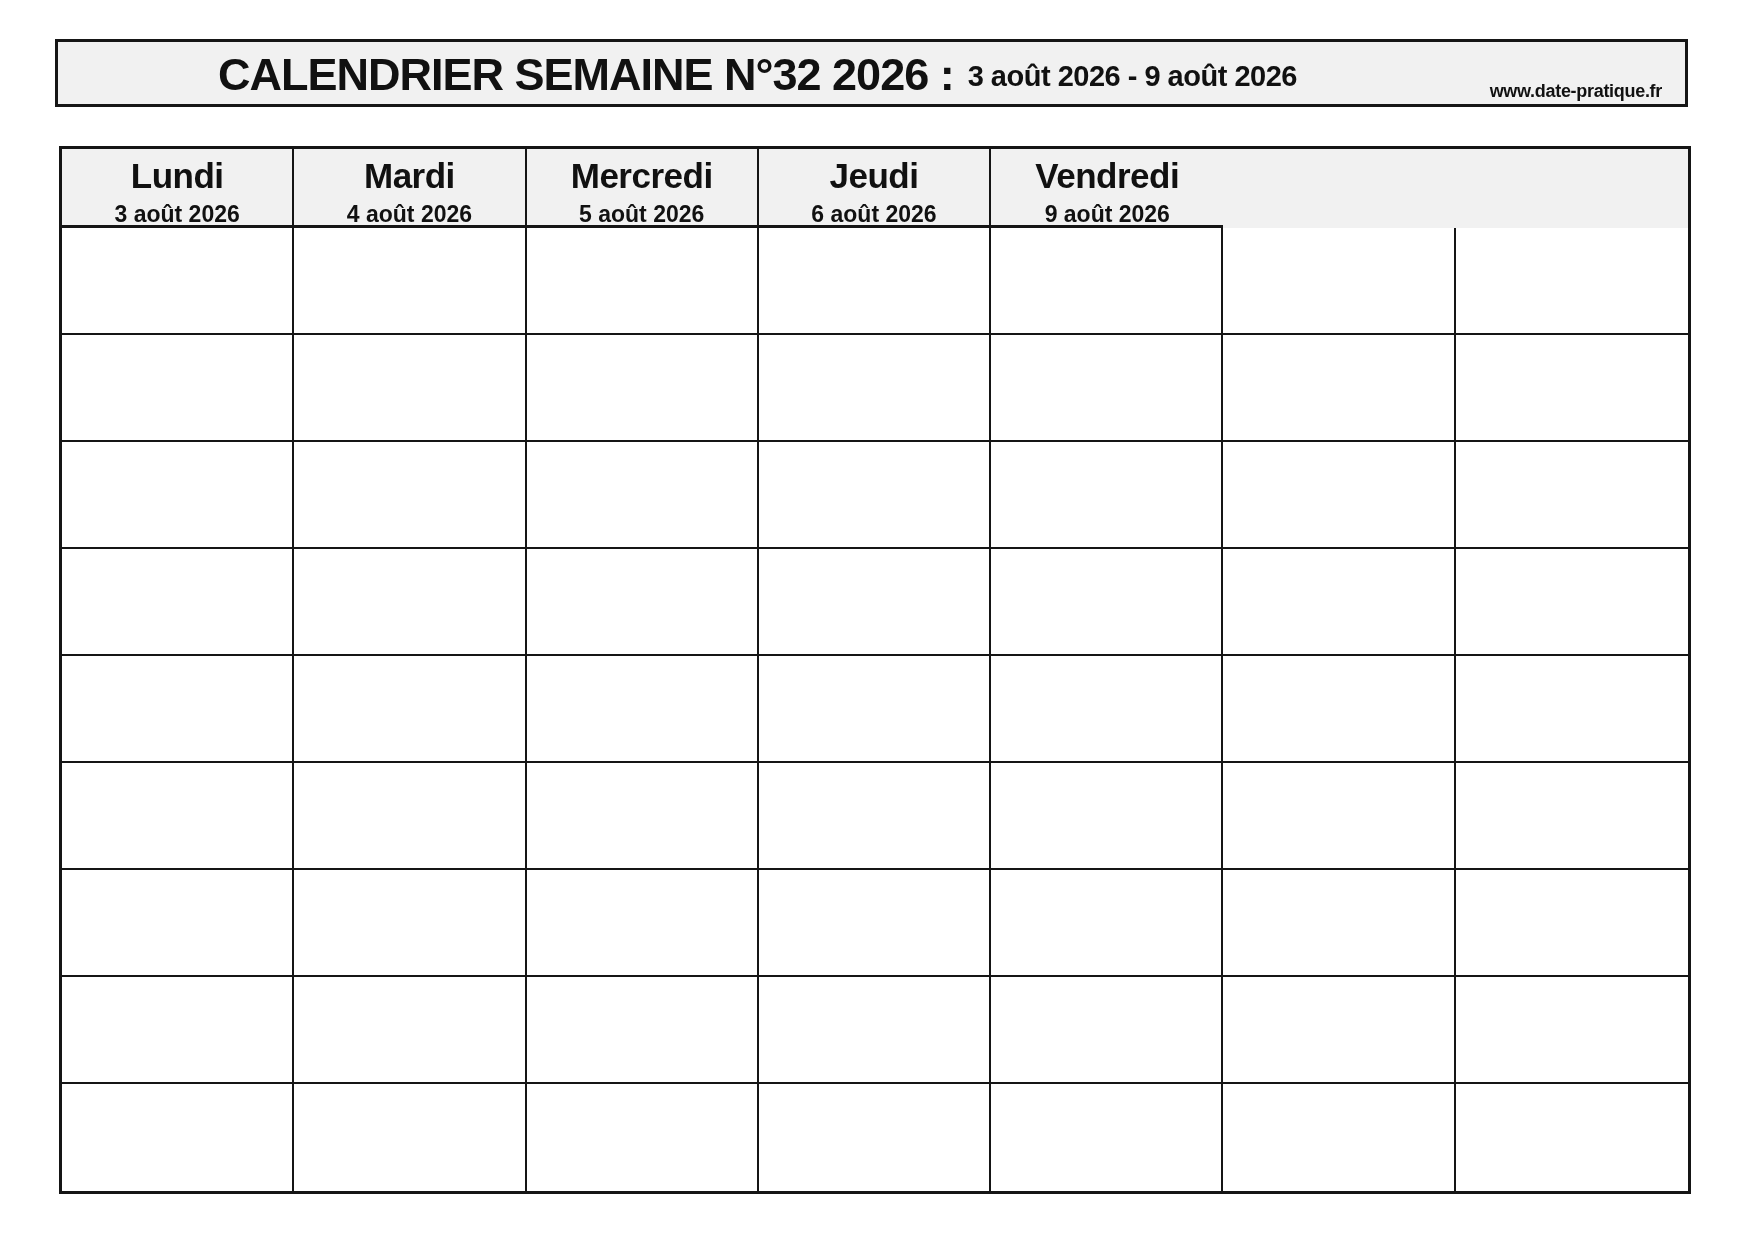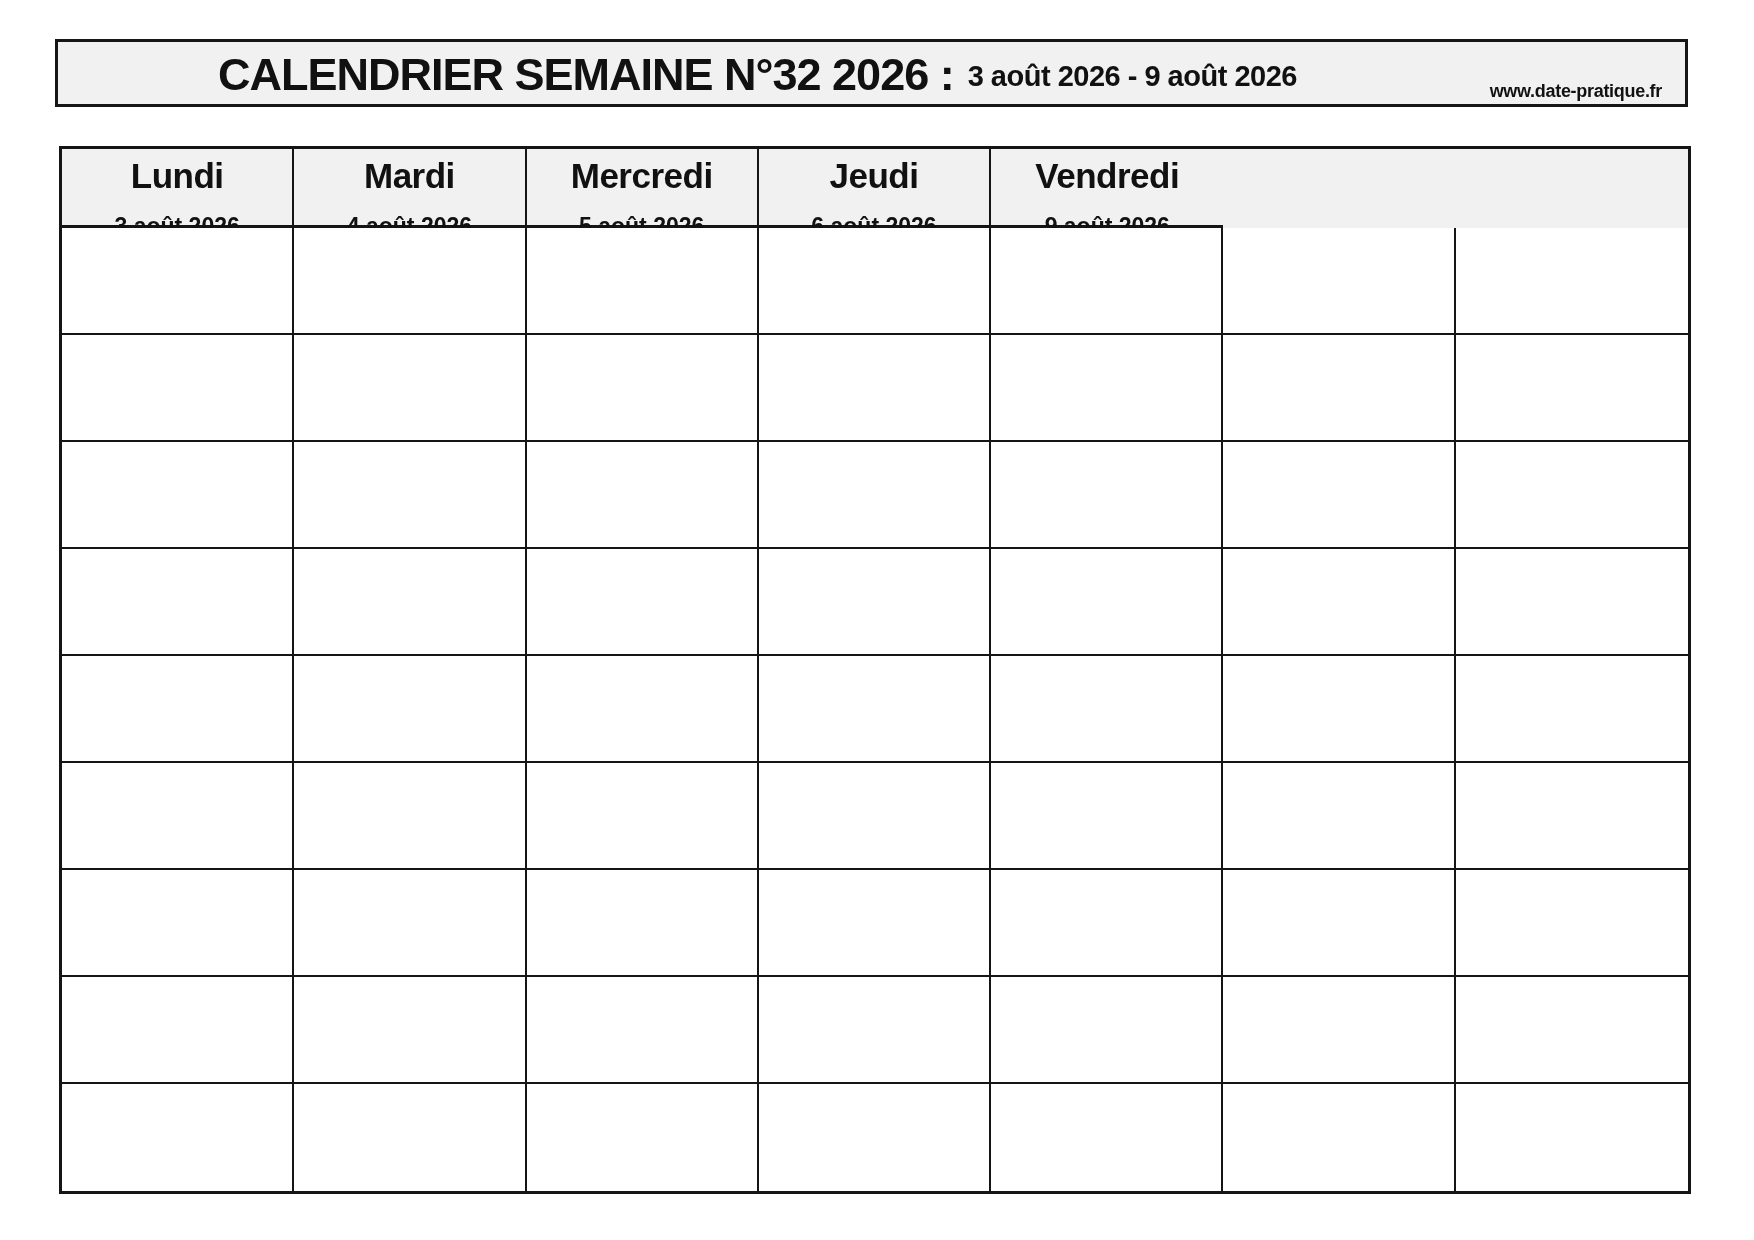--- a/index.html
+++ b/index.html
@@ -88,21 +88,21 @@
   .day-name {
     font-size: 35px;
     font-weight: 700;
     line-height: 40px;
     letter-spacing: -0.5px;
   }
   .day-date {
     font-size: 23px;
     font-weight: 700;
     line-height: 28px;
-    margin-top: 16px;
+    margin-top: 4px;
   }
 
   .body-grid {
     display: grid;
     grid-template-columns: repeat(7, 1fr);
   }
   .bcell {
     height: 107px;
     border-right: 2px solid #151515;
     border-bottom: 2px solid #151515;

